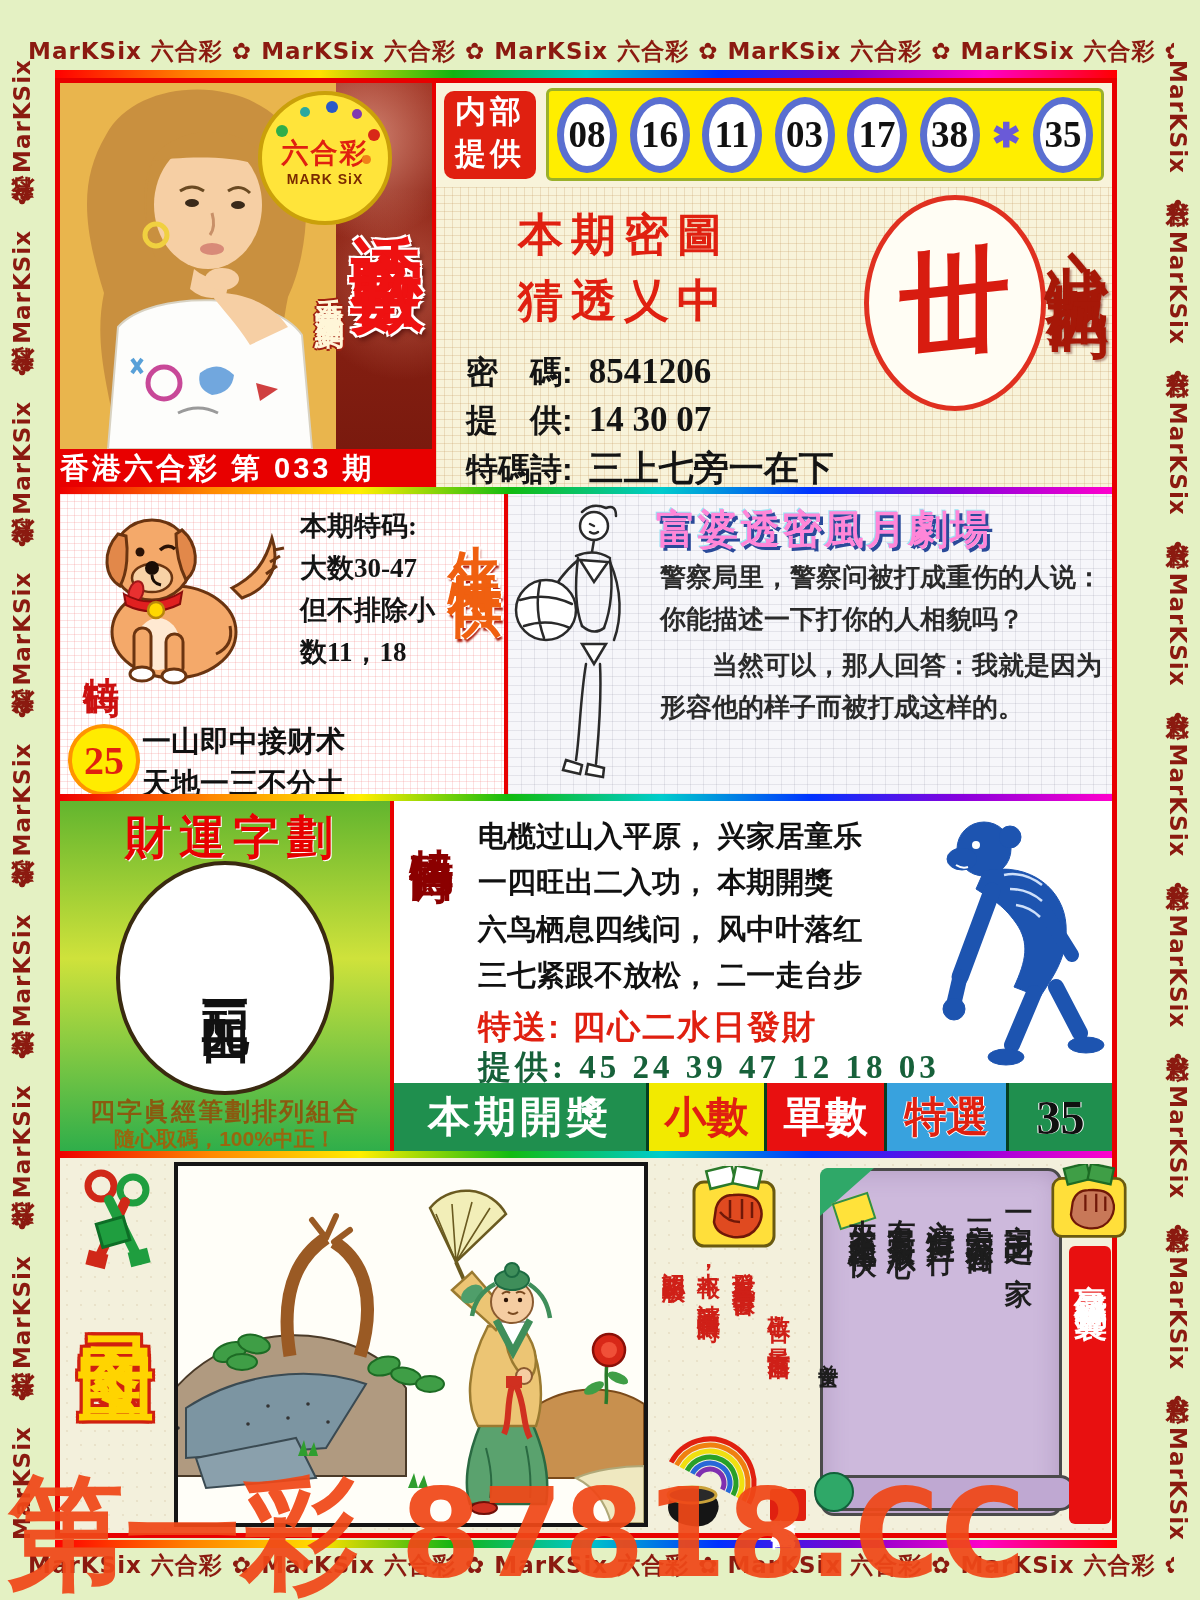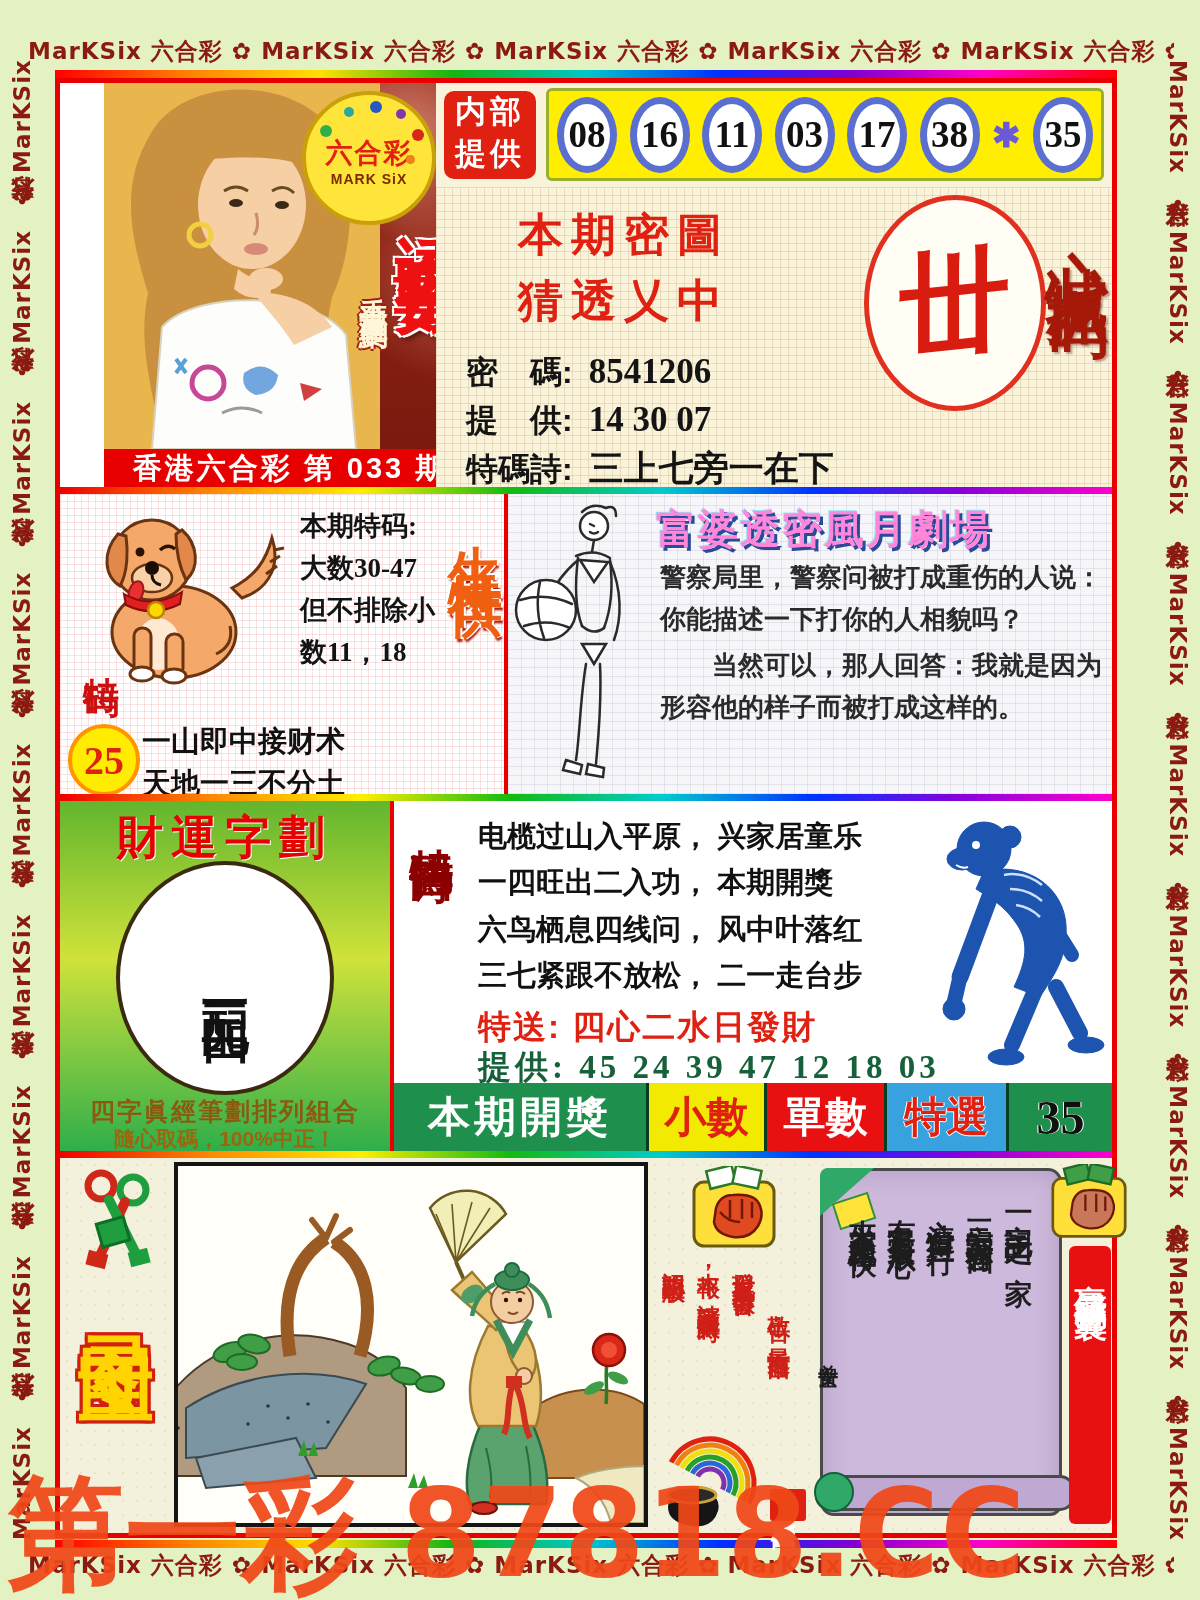--- a/index.html
+++ b/index.html
@@ -17,38 +17,38 @@
   .rw-top{left:55px;top:70px;width:1062px;}
   .rw-bottom{left:55px;top:1540px;width:1062px;}
   
   .frame{position:absolute;left:55px;top:78px;width:1052px;height:1450px;border:5px solid #e80000;
          background:#ffffff;z-index:5;}
   .rb{position:absolute;left:0;width:1052px;height:7px;
     background:linear-gradient(90deg,#e00,#f80,#fe0,#1b1,#0cc,#03f,#80d,#f0c);}
   .rb1{top:404px}.rb2{top:711px}.rb3{top:1068px}
   
   .photo-card{position:absolute;left:0;top:0;width:372px;height:404px;background:#e9b54d;
-              border-right:4px solid #e80000;overflow:hidden;margin-left:44px;}
+              border-right:4px solid #e80000;overflow:hidden;}
   .maroon{position:absolute;right:0;top:0;width:96px;height:366px;
     background:radial-gradient(circle at 30% 15%,rgba(255,205,185,.55),transparent 32%),
                radial-gradient(circle at 70% 55%,rgba(255,165,140,.35),transparent 45%),
                linear-gradient(#9a2a1a,#7a1a0e);}
   .logo{position:absolute;left:198px;top:8px;width:126px;height:126px;border-radius:50%;
         background:#ffe43a;border:4px solid #caa00a;text-align:center;z-index:2;}
   .logo-cn{margin-top:40px;font-size:27px;font-weight:bold;color:#e02010;letter-spacing:2px;}
   .logo-en{font-size:14px;font-weight:bold;color:#7a2a00;letter-spacing:1px;}
   .ldot{position:absolute;border-radius:50%;}
   .title-toumishu{position:absolute;right:8px;top:92px;writing-mode:vertical-rl;
     font-size:74px;font-weight:bold;font-family:"Liberation Serif",serif;color:#ee1111;line-height:1;
     letter-spacing:14px;
     text-shadow:-2px -2px 0 #fff,2px -2px 0 #fff,-2px 2px 0 #fff,2px 2px 0 #fff,4px 5px 5px rgba(60,0,0,.55);}
   .fupo{position:absolute;right:82px;top:192px;writing-mode:vertical-rl;font-size:29px;font-weight:bold;
     color:#fff6d8;letter-spacing:6px;text-shadow:-2px 0 #a02010,2px 0 #a02010,0 -2px #a02010,0 2px #a02010;}
   .issue-bar{position:absolute;left:0;bottom:0;width:100%;height:38px;background:#e80000;color:#fff;
-    font-size:29px;font-weight:bold;text-align:center;line-height:38px;letter-spacing:3px;}
+    font-size:29px;font-weight:bold;text-align:left;line-height:38px;letter-spacing:3px;}
   
   .num-row{position:absolute;left:376px;top:0;width:676px;height:104px;background:#f8f3da;}
   .seal{position:absolute;left:8px;top:8px;width:92px;height:88px;background:#e02010;border-radius:10px;
     color:#fff;font-size:31px;font-weight:bold;text-align:center;line-height:42px;letter-spacing:4px;}
   .ballbar{position:absolute;left:110px;top:5px;width:558px;height:93px;background:#ffee00;
     border:3px solid #9ab02a;border-radius:6px;display:flex;align-items:center;
     justify-content:space-between;padding:0 8px;box-sizing:border-box;}
   .ball{width:60px;height:76px;border-radius:50%;border:7px solid #5a6fd0;background:#fff;
     display:flex;align-items:center;justify-content:center;font-family:"Liberation Serif",serif;
     font-size:37px;font-weight:bold;color:#111;box-sizing:border-box;}
@@ -94,21 +94,21 @@
   .j-title{position:absolute;left:148px;top:8px;font-size:40px;font-weight:bold;color:#ff86d8;
     letter-spacing:2px;text-shadow:3px 3px 0 #2a4a9a,-1px -1px 0 #9ae4f4;}
   .j-body{position:absolute;left:152px;top:62px;width:448px;font-size:26px;font-weight:bold;color:#2a2a2a;
     line-height:1.62;}
   .j-body p{margin:0;}
   .j-body p+p{text-indent:2em;margin-top:4px;}
   
   .fortune{position:absolute;left:0;top:718px;width:330px;height:350px;border-right:4px solid #e80000;
     background:linear-gradient(180deg,#62b52e 0%,#cfe23b 45%,#2fae4a 100%);text-align:center;}
   .f-title{position:absolute;left:0;width:100%;top:6px;font-size:46px;font-weight:bold;color:#e80000;
-    letter-spacing:8px;font-family:"Liberation Serif",serif;text-shadow:1px 1px 0 #fff;}
+    letter-spacing:8px;font-family:"Liberation Serif",serif;text-shadow:1px 1px 0 #fff;padding-left:8px;}
   .f-oval{position:absolute;left:50%;transform:translateX(-50%);top:60px;width:210px;height:226px;
     background:#fff;border:4px solid #3a2a10;border-radius:50%;display:flex;align-items:center;
     justify-content:center;}
   .f-oval span{writing-mode:vertical-rl;font-size:48px;font-weight:bold;color:#111;
     font-family:"Liberation Serif",serif;letter-spacing:6px;}
   .f-b1{position:absolute;left:0;width:100%;top:294px;font-size:25px;font-weight:bold;color:#8a5a10;letter-spacing:2px;}
   .f-b2{position:absolute;left:0;width:100%;top:324px;font-size:21px;font-weight:bold;color:#9a660e;}
   
   .poem{position:absolute;left:334px;top:718px;width:718px;height:282px;background:#fff;}
   .p-title{position:absolute;left:8px;top:12px;writing-mode:vertical-rl;font-size:44px;font-weight:bold;

